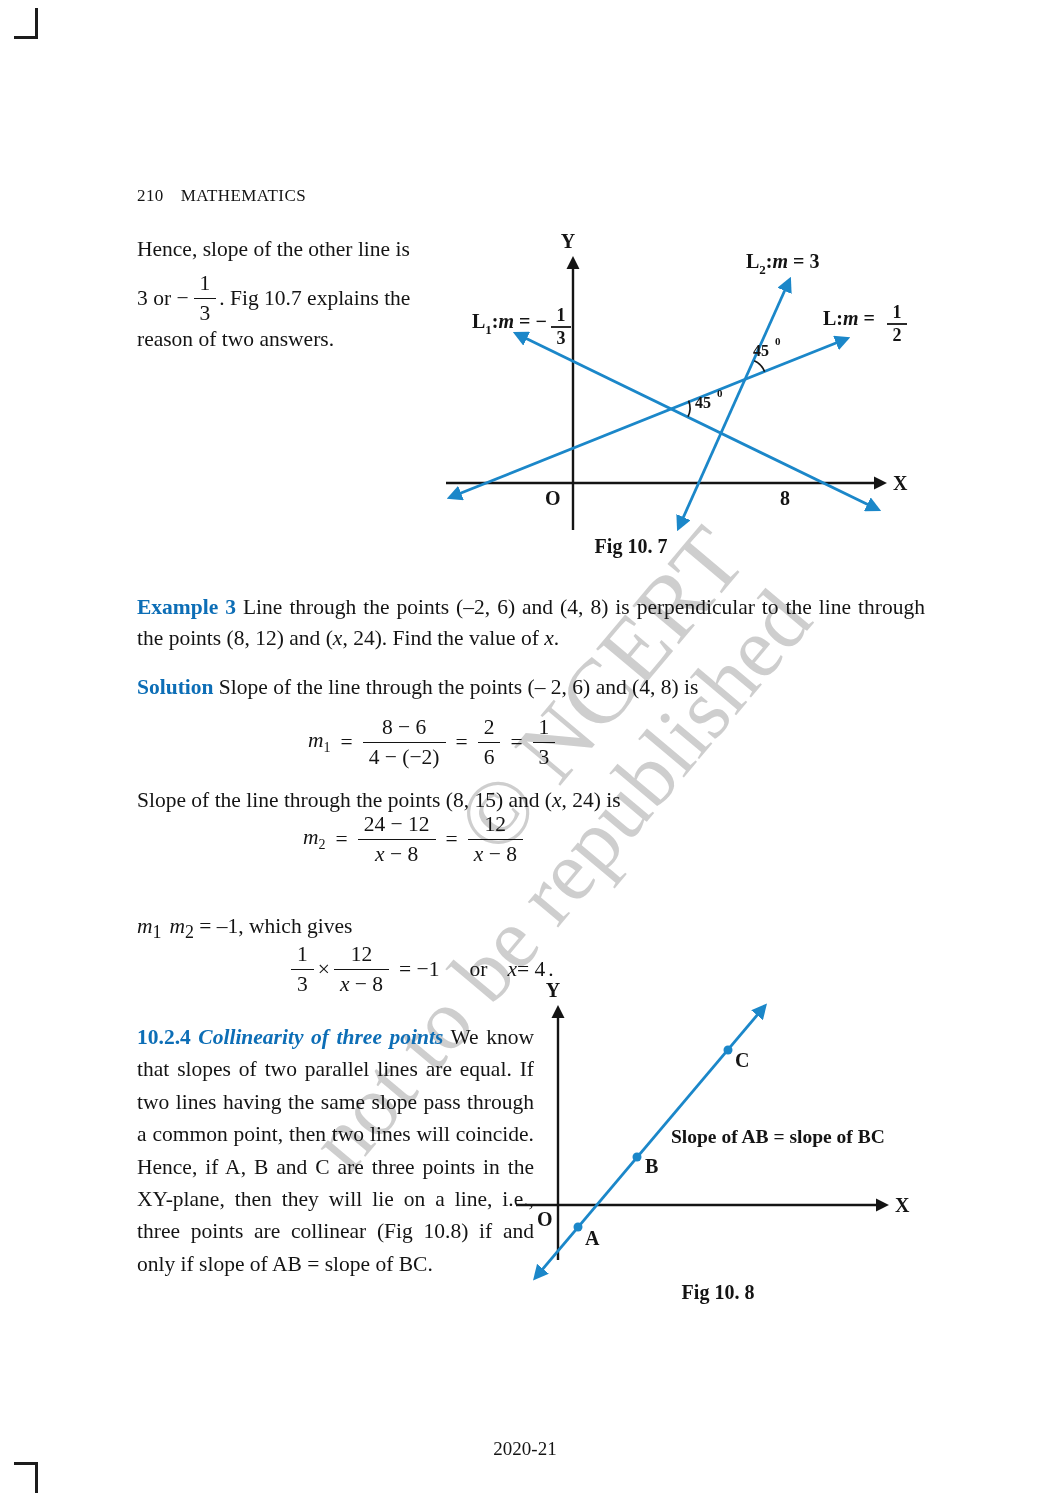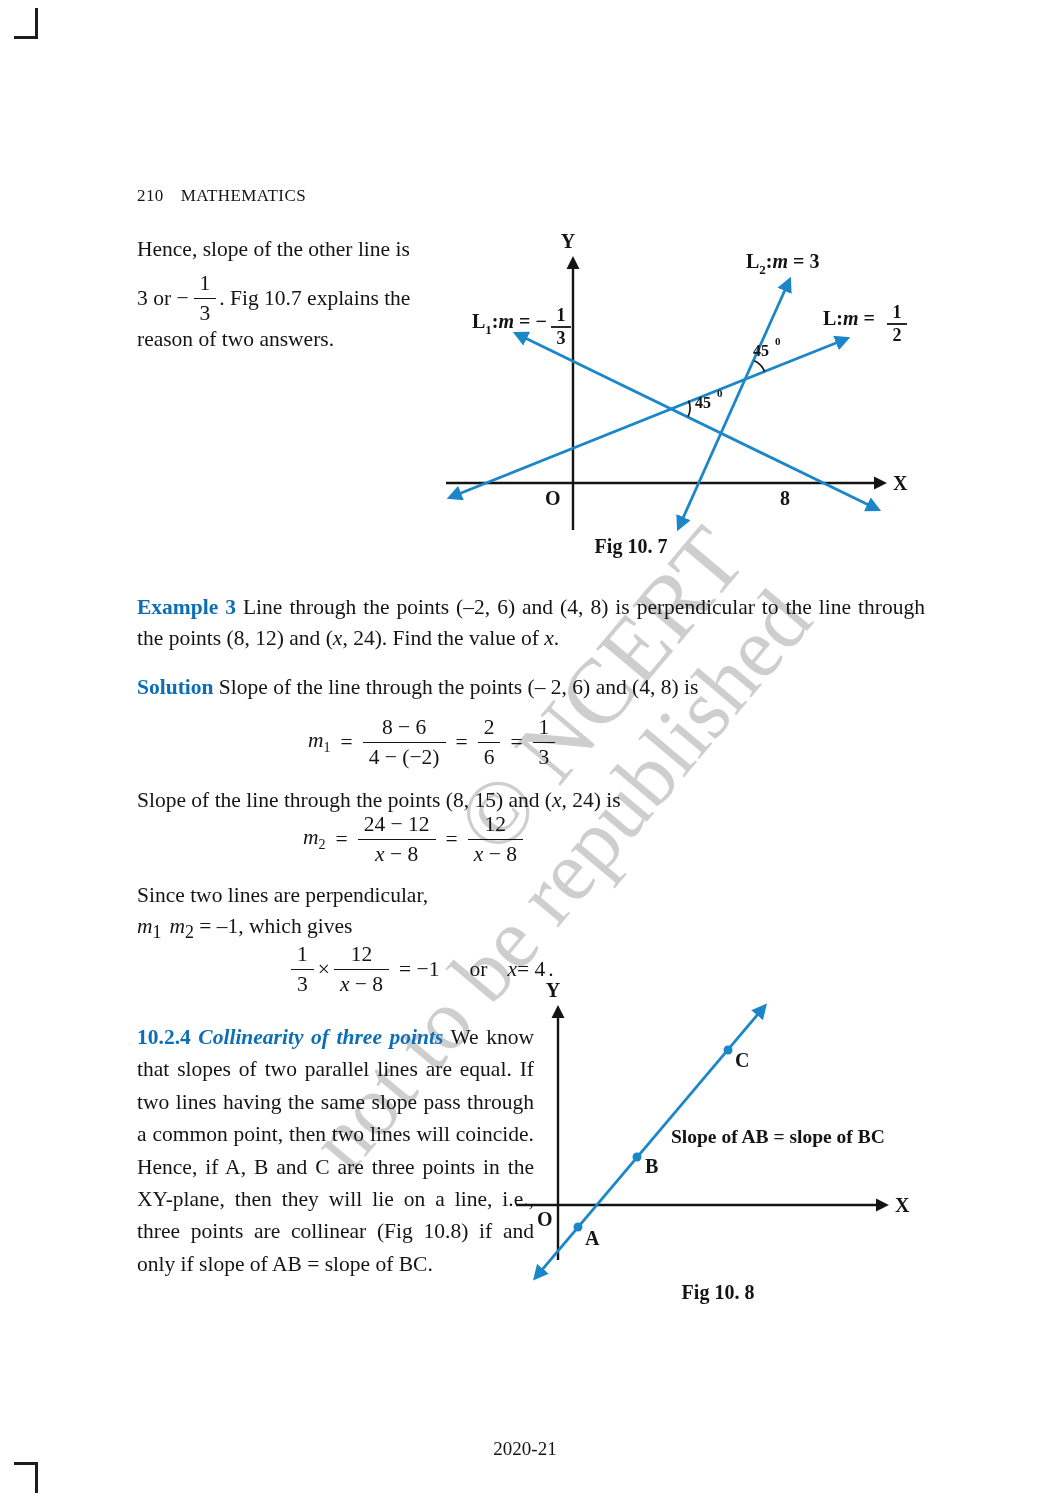--- a/index.html
+++ b/index.html
@@ -165,21 +165,21 @@
         <span class="den"><i>x</i><span> − 8</span></span>
       </span>
     <span class="op">=</span>
     <span class="frac">
         <span class="num">12</span>
         <span class="den"><i>x</i><span> − 8</span></span>
       </span>
   </div>
 
   <p class="para" style="left:137px;top:880px;width:420px;text-align:left;">
-    <span>Since two lines are perpendicular,</span><br>
+    <br>
     <i>m</i><sub>1</sub><i class="gapl">m</i><sub>2</sub><span> = –1, which gives</span>
   </p>
 
   <div class="equation" style="left:291px;top:942px;">
     <span class="frac">
         <span class="num">1</span>
         <span class="den">3</span>
       </span>
     <span class="op" style="margin:0 4px;">×</span>
     <span class="frac">

